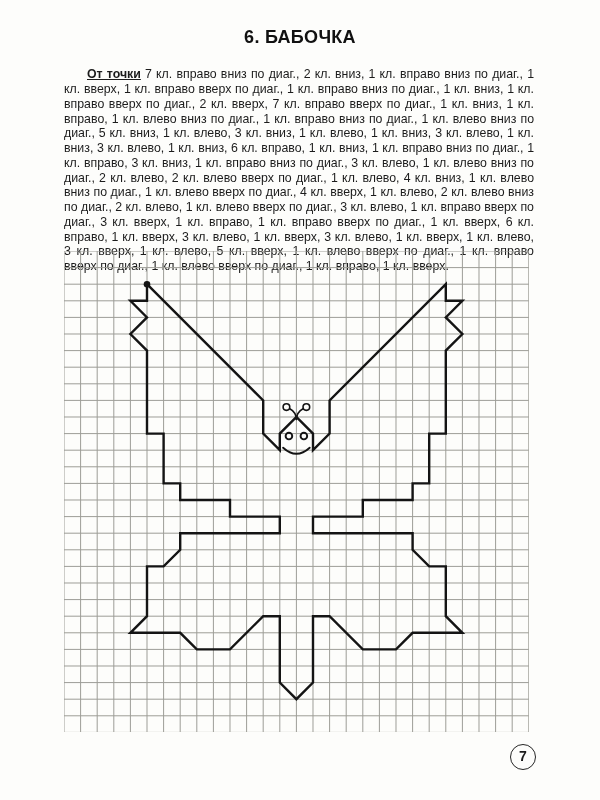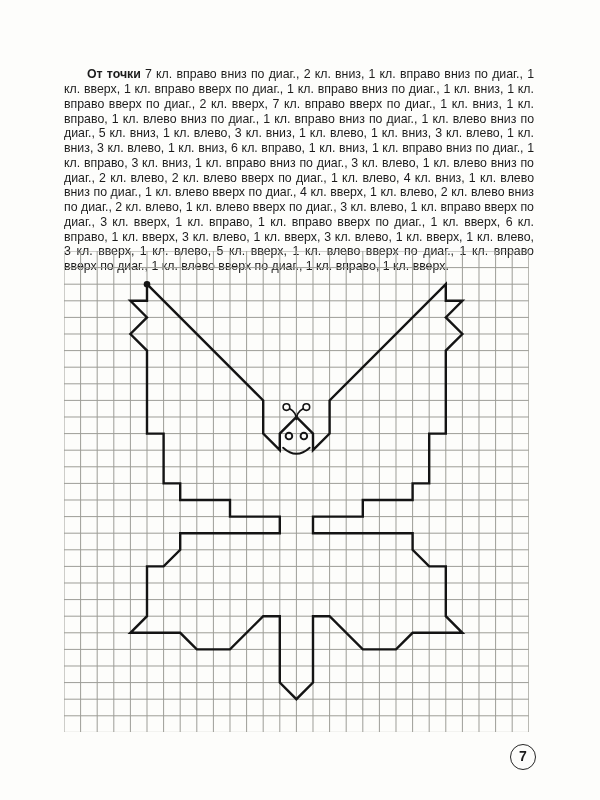--- a/index.html
+++ b/index.html
@@ -11,38 +11,39 @@
   .title {
     position:absolute; left:0; right:0; top:27px;
     text-align:center; font-size:18px; font-weight:bold;
     letter-spacing:0.3px; color:#111;
   }
   .instructions {
     position:absolute; left:64px; top:55px; width:470px;
     font-size:12.35px; line-height:14.75px; text-align:justify;
     text-indent:23px; color:#1c1c1c;
   }
-  .instructions b { font-weight:bold; }
+  .instructions b { font-weight:bold;text-decoration:underline; }
   .gridwrap { position:absolute; left:64px; top:251px; }
   svg { display:block; }
   .gridline { stroke:#9d9d97; stroke-width:1; }
   .outline  { stroke:#141414; stroke-width:2.4; fill:none; stroke-linejoin:miter; }
   .face     { stroke:#141414; fill:none; stroke-linecap:round; }
   .pagenum {
     position:absolute; left:510px; top:744px;
     width:26px; height:26px; border:1.7px solid #262626; border-radius:50%;
     box-sizing:border-box; text-align:center; line-height:23px;
     font-size:14px; font-weight:bold; color:#1b1b1b;
   }
 </style>
 </head>
 <body>
 
 <div class="page">
 
+  <div class="title">6. БАБОЧКА</div>
 
   <p class="instructions"><b>От точки</b> <span>7 кл. вправо вниз по диаг., 2 кл. вниз, 1 кл. вправо вниз по диаг., 1 кл. вверх, 1 кл. вправо вверх по диаг., 1 кл. вправо вниз по диаг., 1 кл. вниз, 1 кл. вправо вверх по диаг., 2 кл. вверх, 7 кл. вправо вверх по диаг., 1 кл. вниз, 1 кл. вправо, 1 кл. влево вниз по диаг., 1 кл. вправо вниз по диаг., 1 кл. влево вниз по диаг., 5 кл. вниз, 1 кл. влево, 3 кл. вниз, 1 кл. влево, 1 кл. вниз, 3 кл. влево, 1 кл. вниз, 3 кл. влево, 1 кл. вниз, 6 кл. вправо, 1 кл. вниз, 1 кл. вправо вниз по диаг., 1 кл. вправо, 3 кл. вниз, 1 кл. вправо вниз по диаг., 3 кл. влево, 1 кл. влево вниз по диаг., 2 кл. влево, 2 кл. влево вверх по диаг., 1 кл. влево, 4 кл. вниз, 1 кл. влево вниз по диаг., 1 кл. влево вверх по диаг., 4 кл. вверх, 1 кл. влево, 2 кл. влево вниз по диаг., 2 кл. влево, 1 кл. влево вверх по диаг., 3 кл. влево, 1 кл. вправо вверх по диаг., 3 кл. вверх, 1 кл. вправо, 1 кл. вправо вверх по диаг., 1 кл. вверх, 6 кл. вправо, 1 кл. вверх, 3 кл. влево, 1 кл. вверх, 3 кл. влево, 1 кл. вверх, 1 кл. влево, 3 кл. вверх, 1 кл. влево, 5 кл. вверх, 1 кл. влево вверх по диаг., 1 кл. вправо вверх по диаг., 1 кл. влево вверх по диаг., 1 кл. вправо, 1 кл. вверх.</span></p>
 
   <div class="gridwrap">
     <svg id="grid-svg" width="464.80000000000007" height="481.40000000000003" viewBox="0 0 464.80000000000007 481.40000000000003">
         <g class="gridline">
           <line x1="0" y1="0" x2="0" y2="481.40000000000003"></line>
           <line x1="16.6" y1="0" x2="16.6" y2="481.40000000000003"></line>
           <line x1="33.2" y1="0" x2="33.2" y2="481.40000000000003"></line>
           <line x1="49.800000000000004" y1="0" x2="49.800000000000004" y2="481.40000000000003"></line>

